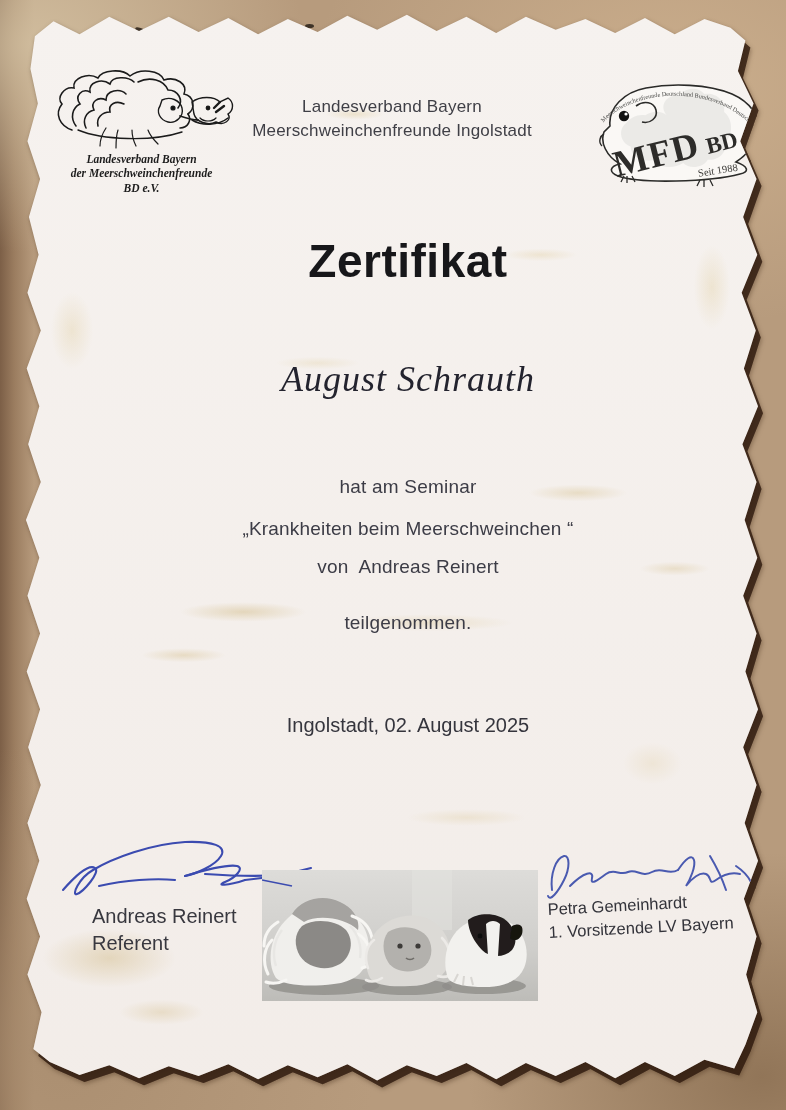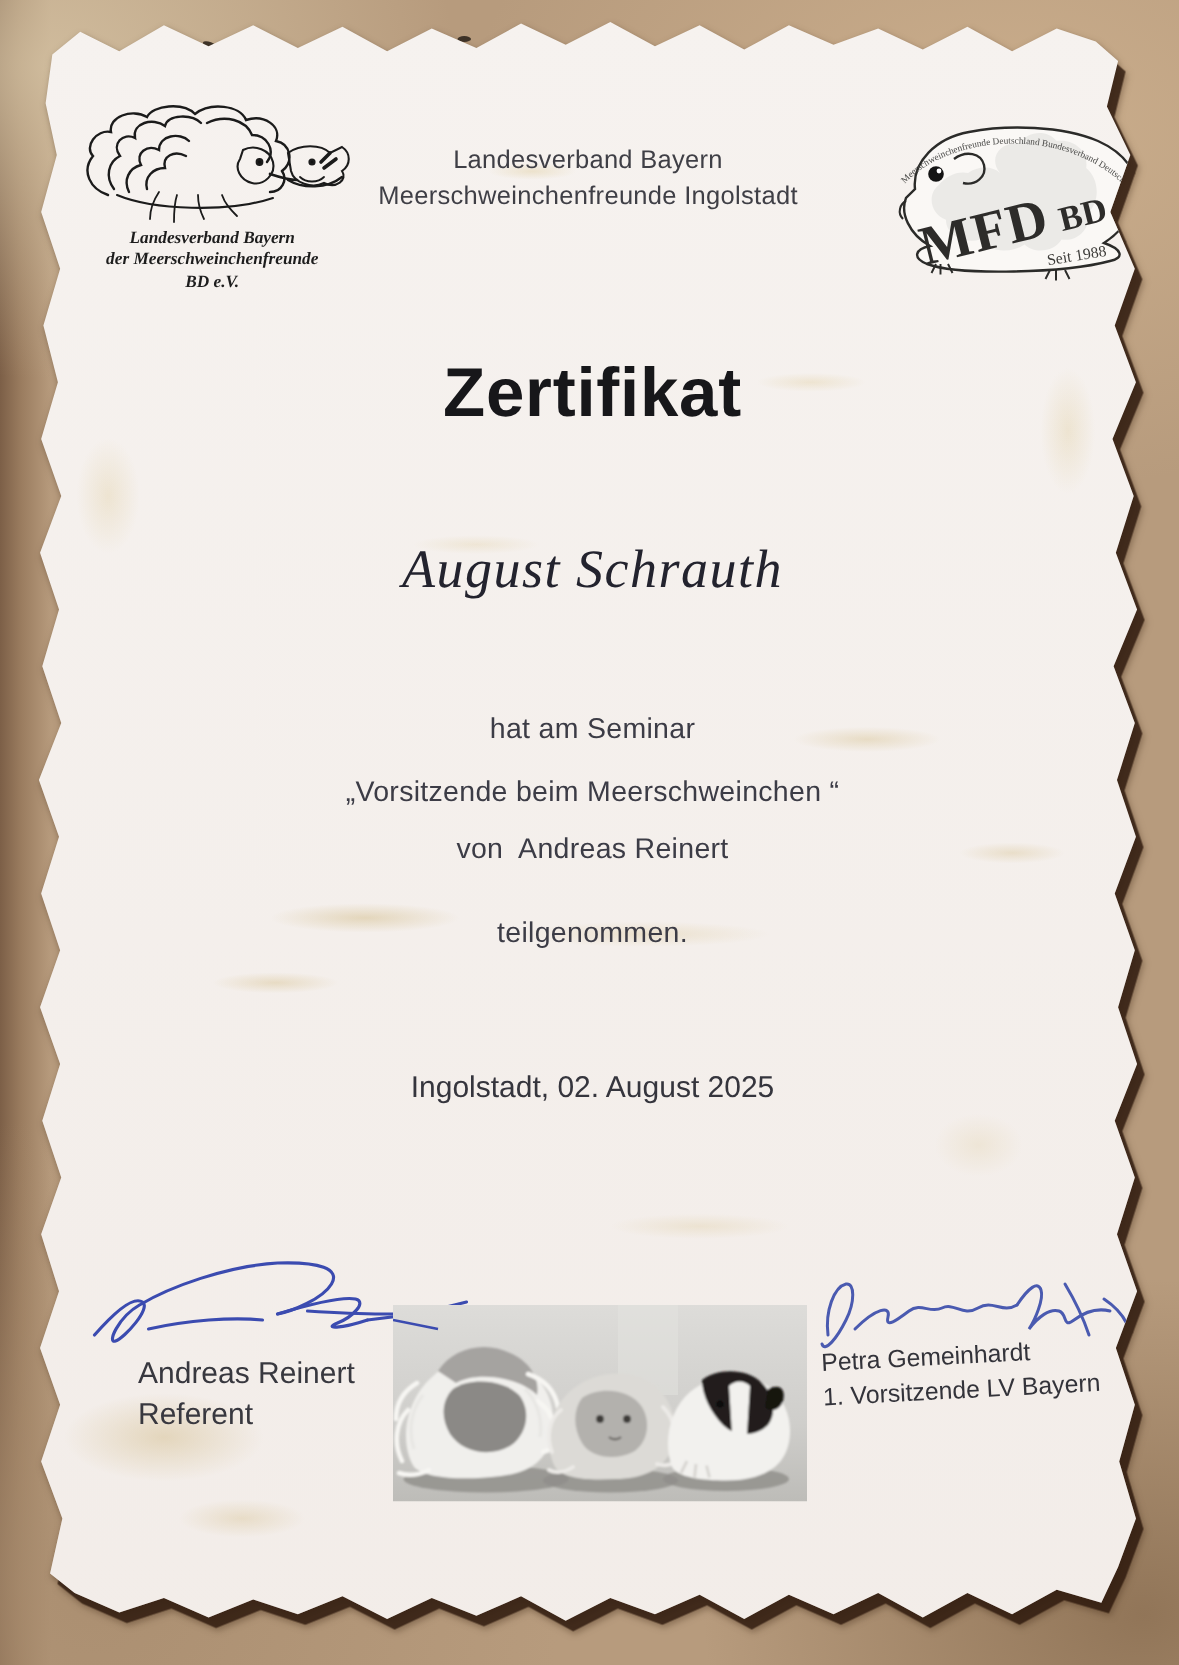--- a/index.html
+++ b/index.html
@@ -58,21 +58,21 @@
       36% 97.9%, 32% 99.2%, 28% 97.8%, 24% 98.9%, 20% 98%, 16% 99.1%, 12% 97.9%,
       8% 98.8%, 4% 97.6%, 1.8% 96.4%,
       2.9% 93%, 1% 89.5%, 2.7% 86%, 0.9% 82.5%, 2.6% 79%, 1% 75.5%, 2.8% 72%,
       1.1% 68.5%, 2.7% 65%, 0.9% 61.5%, 2.7% 58%, 1% 54.5%, 2.6% 51%, 0.8% 47.5%,
       2.8% 44%, 1.1% 40.5%, 2.6% 37%, 0.9% 33.5%, 2.8% 30%, 1% 26.5%, 2.5% 23%,
       1.2% 19.5%, 2.7% 16%, 1% 12.5%, 2.4% 9%, 1.4% 5.8%
     );
   }
 
   .abs{position:absolute;}
-  .centered{left:3px;width:100%;text-align:center;}
+  .centered{left:16px;width:100%;text-align:center;}
 
   .org-block{top:89px;left:167px;width:410px;text-align:center;
     font-size:17px;line-height:1.42;color:#3f3f46;letter-spacing:.2px;}
   .title{top:228px;font-size:46px;font-weight:bold;color:#17171a;letter-spacing:.5px;}
   .recipient{top:352px;font-family:"Liberation Serif", serif;font-style:italic;
     font-size:36px;color:#23232e;letter-spacing:1px;}
   .bodyline{font-size:19px;color:#3c3c46;letter-spacing:.2px;white-space:pre;}
   .line1{top:470px;text-align:center;} .line2{top:512px;} .line3{top:550px;} .line4{top:606px;}
   .dateline{top:708px;font-size:20px;color:#35353d;}
 
@@ -154,21 +154,21 @@
       <tspan font-size="23" font-weight="bold" dx="3">BD e.V.</tspan>
     </text>
     <text x="118" y="103" transform="rotate(-9 130 100)" font-size="10.5" font-family="Liberation Serif, serif" fill="#3c3b38">Seit 1988</text>
   </svg>
 
   <div class="abs centered title">Zertifikat</div>
 
   <div class="abs centered recipient">August Schrauth</div>
 
   <div class="abs centered bodyline line1">hat am Seminar</div>
-  <div class="abs centered bodyline line2">„Vorsitzende beim Meerschweinchen “</div>
+  <div class="abs centered bodyline line2">„Krankheiten beim Meerschweinchen “</div>
   <div class="abs centered bodyline line4">teilgenommen.</div>
   <div class="abs centered bodyline line3">von  Andreas Reinert</div>
 
   <div class="abs centered dateline">Ingolstadt, 02. August 2025</div>
 
   <svg class="abs sig-left" width="260" height="80" viewBox="0 0 260 80">
     <g fill="none" stroke="#3b4bb0" stroke-width="2.1" stroke-linecap="round">
       <path d="M8,56 C22,40 34,30 40,34 C46,38 28,58 22,60 C16,62 24,44 38,36 C58,24 96,10 130,8 C158,7 172,12 166,22 C160,32 140,40 130,42"></path>
       <path d="M130,42 C150,36 172,30 182,32 C190,34 180,44 170,48 C160,52 172,52 190,46"></path>
       <path d="M44,52 C70,46 100,44 120,46"></path>

